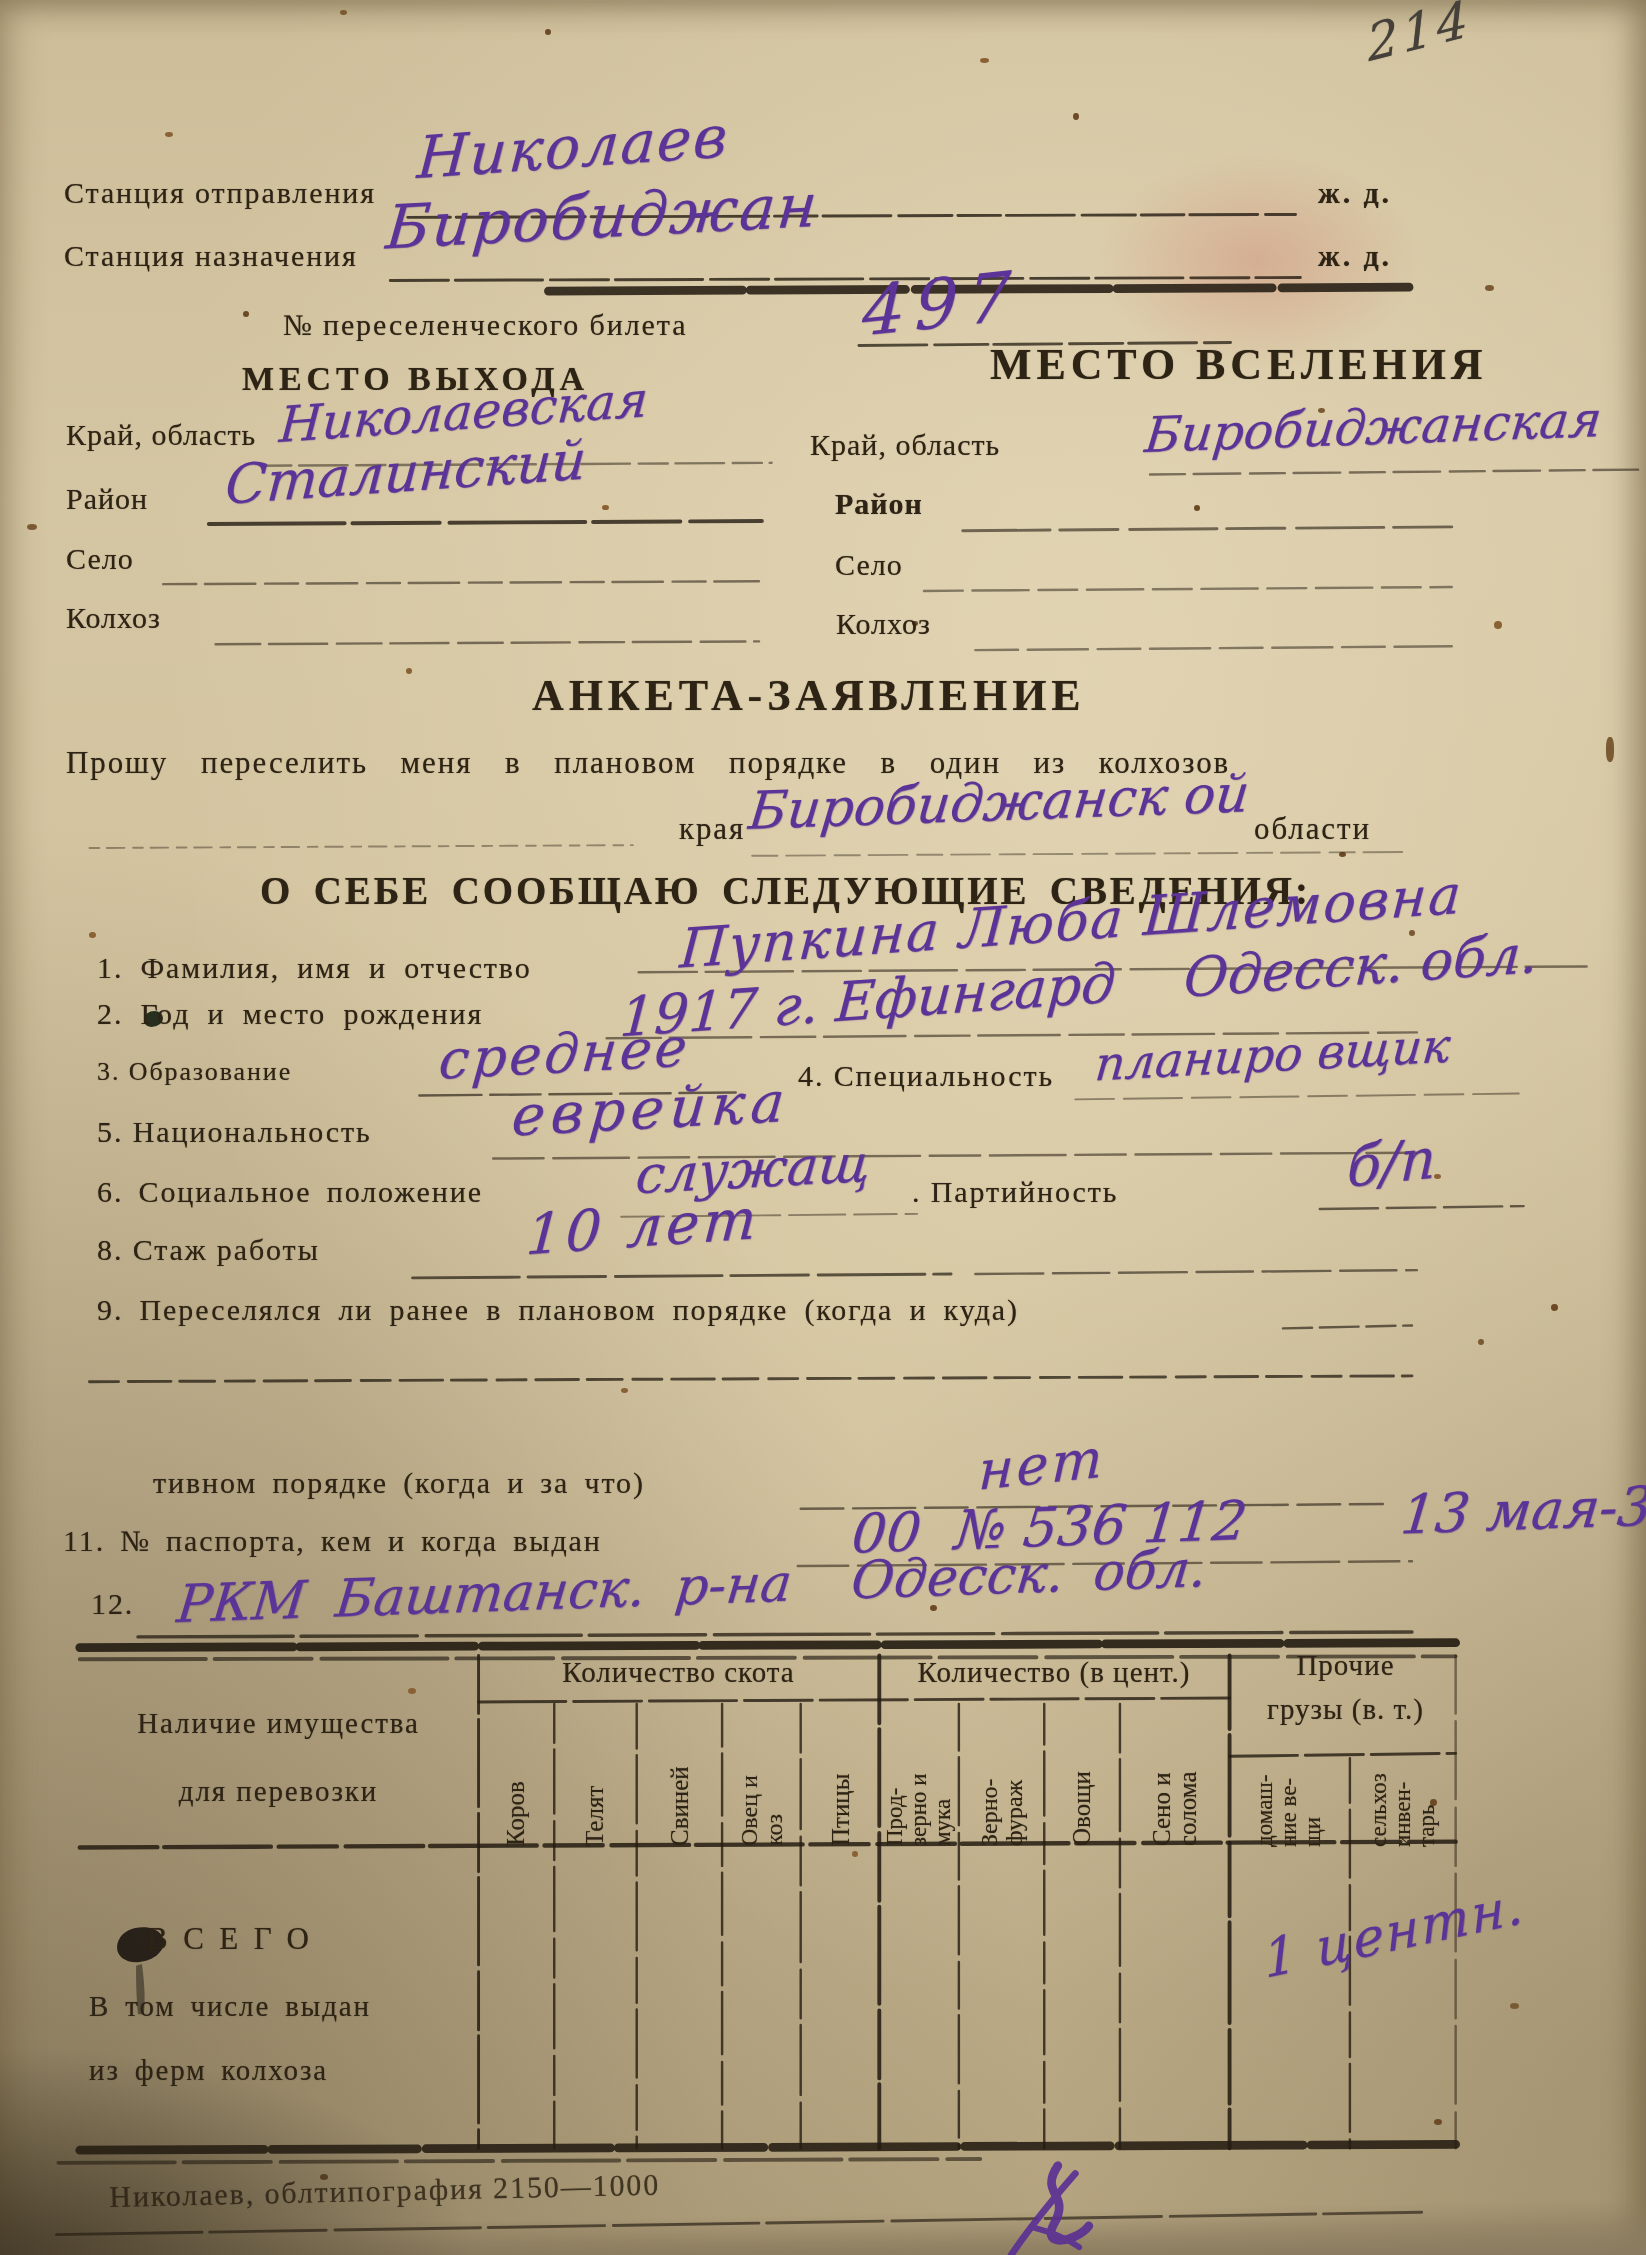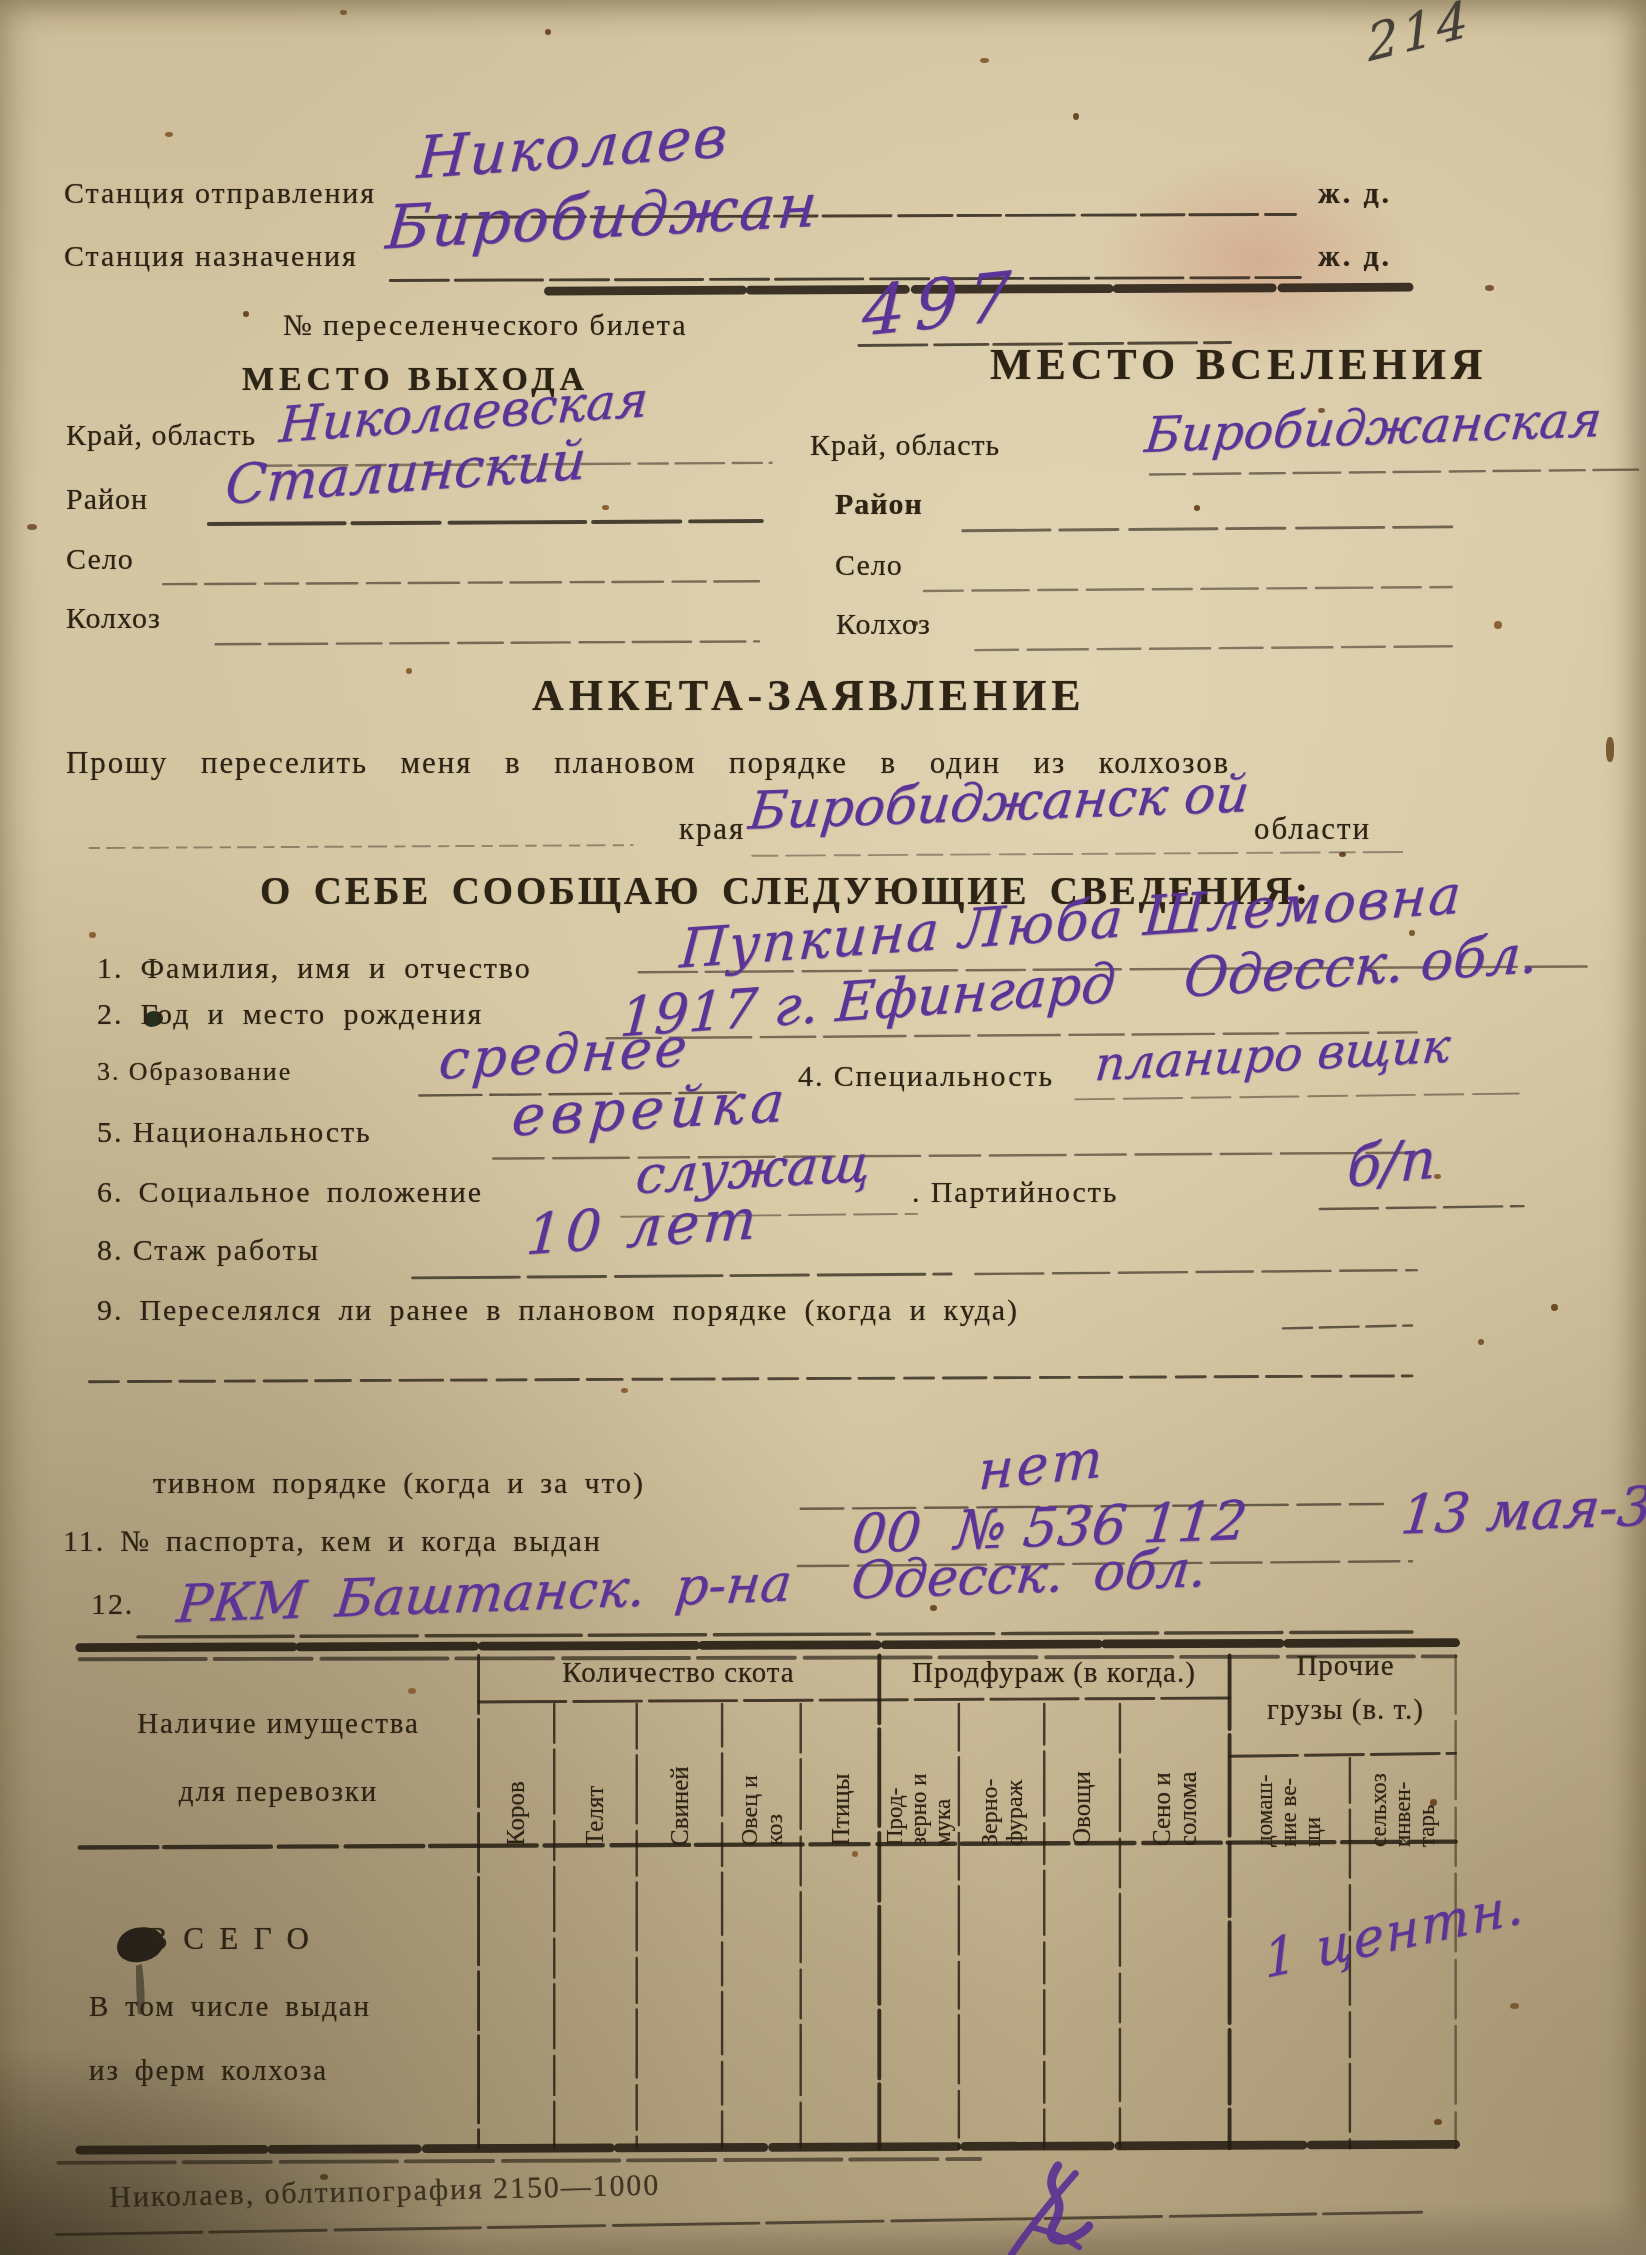--- a/index.html
+++ b/index.html
@@ -199,21 +199,21 @@
   <div class="printed" style="left:63px;top:1525px;font-size:30px;letter-spacing:1.9px;word-spacing:5.8px;">11. № паспорта, кем и когда выдан</div>
   <div class="hw" style="left:852px;top:1492px;font-size:54px;transform:rotate(-2deg) skewX(-8deg);">00  № 536 112         13 мая-37 г.</div>
 
   <div class="printed" style="left:76px;top:1588px;font-size:30px;letter-spacing:1.9px;margin-left:15px;">12.</div>
   <div class="hw" style="left:177px;top:1560px;font-size:52px;transform:rotate(-2deg) skewX(-8deg);word-spacing:13.6px;">РКМ Баштанск. р-на  Одесск. обл.</div>
 
   <div class="printed" style="left:78px;top:1708px;width:401px;text-align:center;font-size:29px;letter-spacing:1.9px;">Наличие имущества</div>
   <div class="printed" style="left:78px;top:1776px;width:401px;text-align:center;font-size:29px;letter-spacing:1.9px;">для перевозки</div>
 
   <div class="printed" style="left:478px;top:1657px;width:401px;text-align:center;font-size:29px;letter-spacing:1px;">Количество скота</div>
-  <div class="printed" style="left:879px;top:1657px;width:350px;text-align:center;font-size:29px;letter-spacing:1px;">Продфураж (в когда.)</div>
+  <div class="printed" style="left:879px;top:1657px;width:350px;text-align:center;font-size:29px;letter-spacing:1px;">Количество (в цент.)</div>
   <div class="printed" style="left:1229px;top:1644px;width:233px;text-align:center;font-size:29px;letter-spacing:1px;white-space:pre-line;line-height:1.5;">Прочие
 грузы (в. т.)</div>
 
   <div class="vcell" style="left:478px;top:1704px;width:76px;height:142px;">
       <div class="vlabel" style="font-size:25px;">Коров</div>
     </div>
   <div class="vcell" style="left:554px;top:1704px;width:82px;height:142px;">
       <div class="vlabel" style="font-size:25px;">Телят</div>
     </div>
   <div class="vcell" style="left:637px;top:1704px;width:85px;height:142px;">

